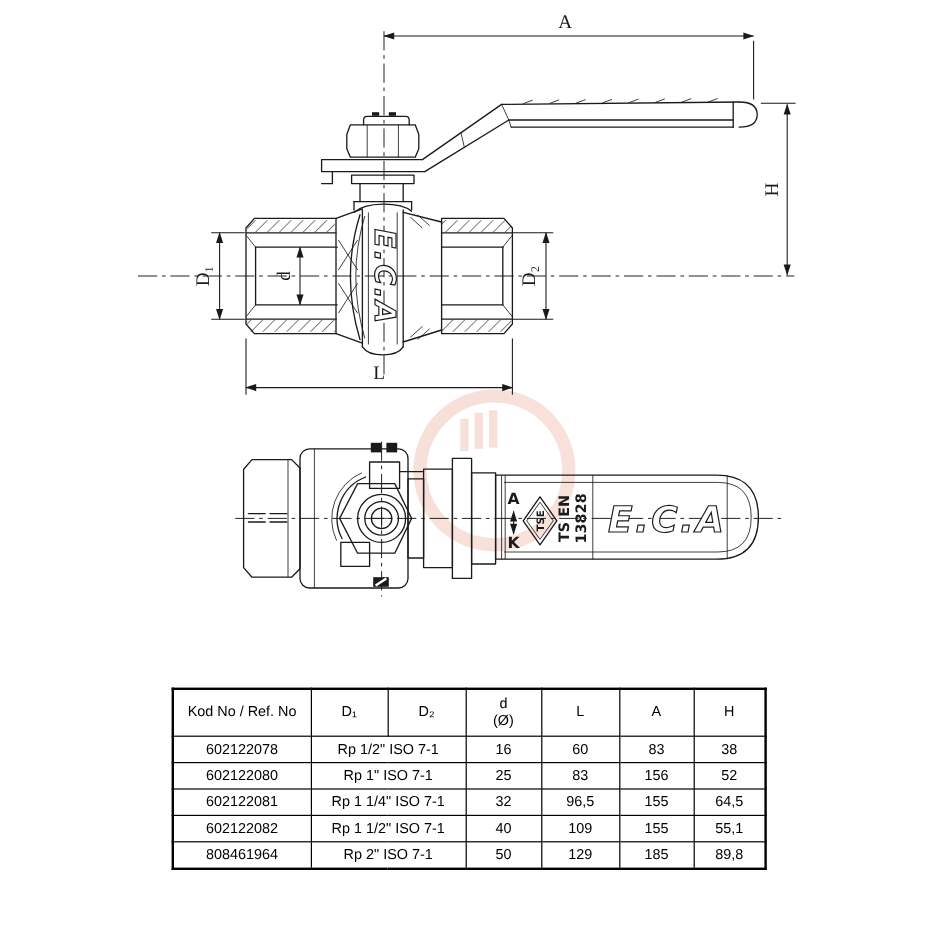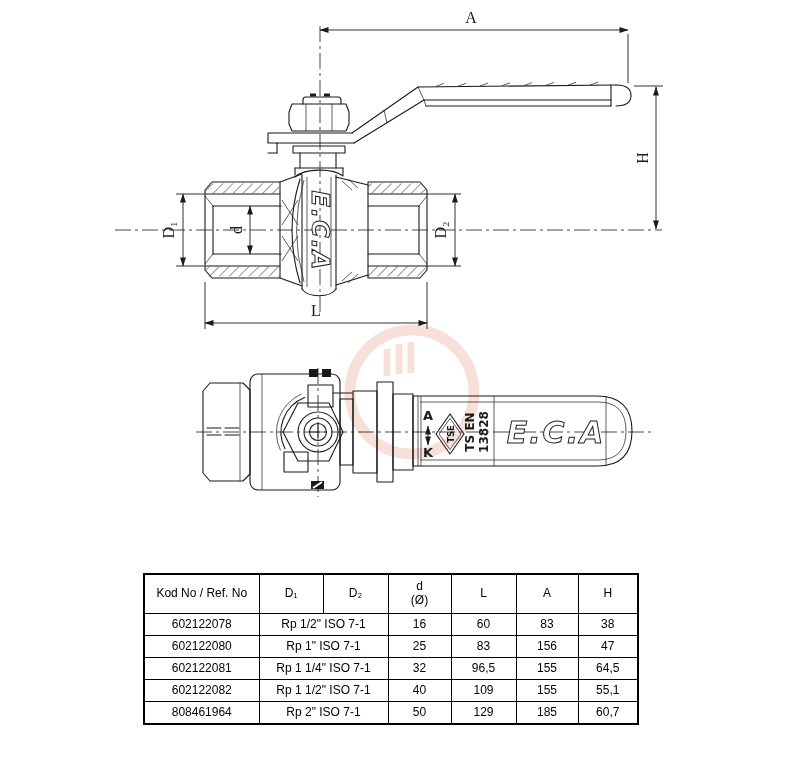--- a/index.html
+++ b/index.html
@@ -292,21 +292,21 @@
       <td>60</td>
       <td>83</td>
       <td>38</td>
     </tr>
     <tr>
       <td>602122080</td>
       <td colspan="2">Rp 1" ISO 7-1</td>
       <td>25</td>
       <td>83</td>
       <td>156</td>
-      <td>47</td>
+      <td>52</td>
     </tr>
     <tr>
       <td>602122081</td>
       <td colspan="2">Rp 1 1/4" ISO 7-1</td>
       <td>32</td>
       <td>96,5</td>
       <td>155</td>
       <td>64,5</td>
     </tr>
     <tr>
@@ -316,18 +316,18 @@
       <td>109</td>
       <td>155</td>
       <td>55,1</td>
     </tr>
     <tr>
       <td>808461964</td>
       <td colspan="2">Rp 2" ISO 7-1</td>
       <td>50</td>
       <td>129</td>
       <td>185</td>
-      <td>60,7</td>
+      <td>89,8</td>
     </tr>
   </tbody>
 </table>
 
 </div>
 
 </body></html>

